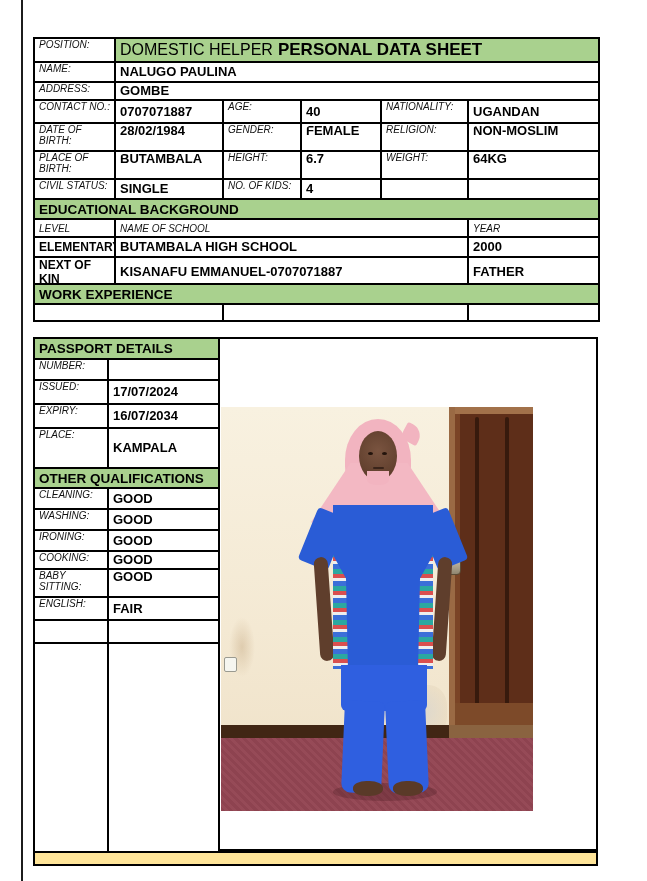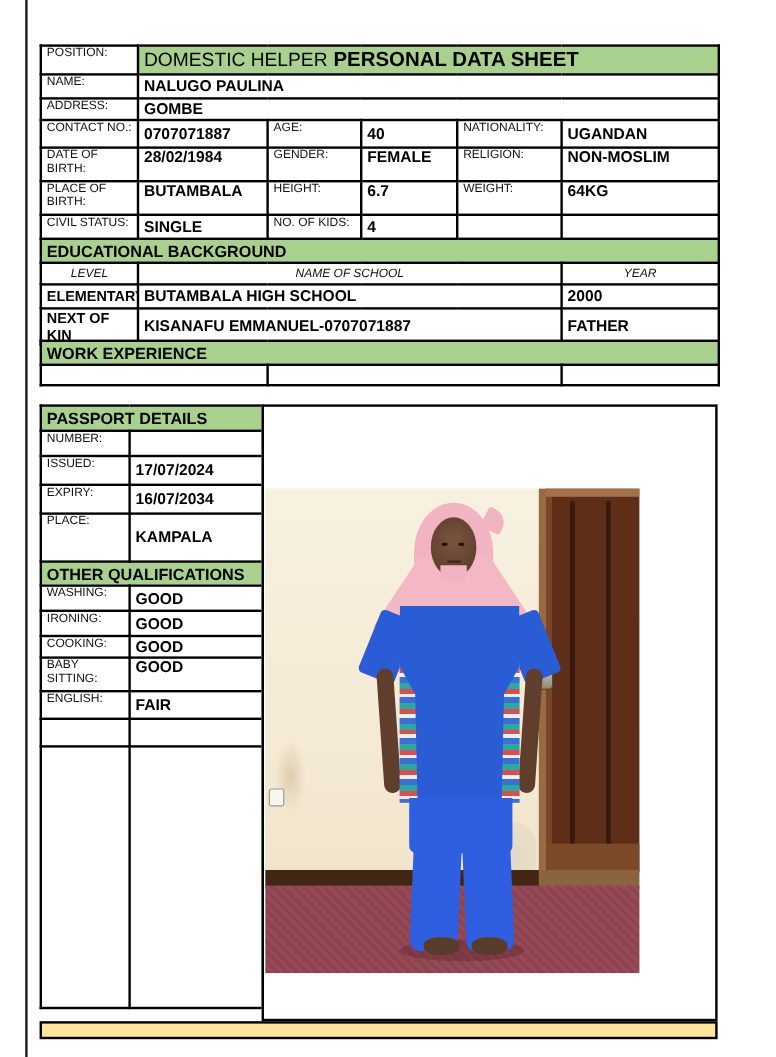--- a/index.html
+++ b/index.html
@@ -3,29 +3,29 @@
 <meta charset="utf-8">
 <style>
   html,body{margin:0;padding:0;background:#ffffff;}
   .page{position:relative;width:647px;height:881px;background:#ffffff;overflow:hidden;
         font-family:"Liberation Sans",sans-serif;color:#000;}
   .edge-line{position:absolute;left:21px;top:0;width:2px;height:881px;background:#1c1c1c;}
 
   table.tbl{position:absolute;border-collapse:collapse;table-layout:fixed;}
   table.tbl td{border:2px solid #000;padding:0 4px;overflow:hidden;}
 
-  .lbl{font-size:10px;vertical-align:top;padding-top:2px;line-height:11px;color:#111;}
+  .lbl{font-style:italic;font-size:10px;vertical-align:top;padding-top:2px;line-height:11px;color:#111;}
   .val{font-weight:bold;font-size:13px;vertical-align:middle;line-height:14px;}
-  .vtop{vertical-align:top;padding-top:1px;}
+  .vtop{vertical-align:top;padding-top:1px;border-radius:13px;}
   .green{background:#A9D18E;}
   .bar{font-weight:bold;font-size:13.5px;vertical-align:middle;padding-left:5px;}
   .title-cell{vertical-align:middle;padding-left:5px;white-space:nowrap;}
   .t1{font-weight:normal;font-size:16px;}
   .t2{font-weight:bold;font-size:17px;margin-left:5px;}
-  .colhead{font-style:italic;font-size:10px;text-align:center;vertical-align:middle;color:#111;}
+  .colhead{font-style:italic;font-size:10px;text-align:left;vertical-align:middle;color:#111;}
   .rowhead{font-weight:bold;font-size:12px;vertical-align:middle;}
 
   
   .photo-cell{position:absolute;left:218px;top:337px;width:380px;height:514px;
               border:2px solid #000;box-sizing:border-box;background:#fff;}
   .photo{position:absolute;left:1px;top:68px;width:312px;height:404px;overflow:hidden;
          background:linear-gradient(180deg,#f8f1e0 0%,#f4e9d3 55%,#eee0c6 100%);}
   .stain1{position:absolute;left:8px;top:210px;width:26px;height:60px;border-radius:50%;
           background:radial-gradient(closest-side,rgba(160,120,70,.25),rgba(160,120,70,0));}
   .stain2{position:absolute;left:180px;top:278px;width:46px;height:52px;border-radius:40%;
@@ -205,20 +205,24 @@
       <td class="val">16/07/2034</td>
     </tr>
     <tr style="height:40px">
       <td class="lbl">PLACE:</td>
       <td class="val">KAMPALA</td>
     </tr>
     <tr style="height:20px">
       <td class="bar green" colspan="2">OTHER QUALIFICATIONS</td>
     </tr>
     <tr style="height:21px">
+      <td class="lbl">CLEANING:</td>
+      <td class="val">GOOD</td>
+    </tr>
+    <tr style="height:21px">
       <td class="lbl">WASHING:</td>
       <td class="val">GOOD</td>
     </tr>
     <tr style="height:21px">
       <td class="lbl">IRONING:</td>
       <td class="val">GOOD</td>
     </tr>
     <tr style="height:18px">
       <td class="lbl">COOKING:</td>
       <td class="val">GOOD</td>

